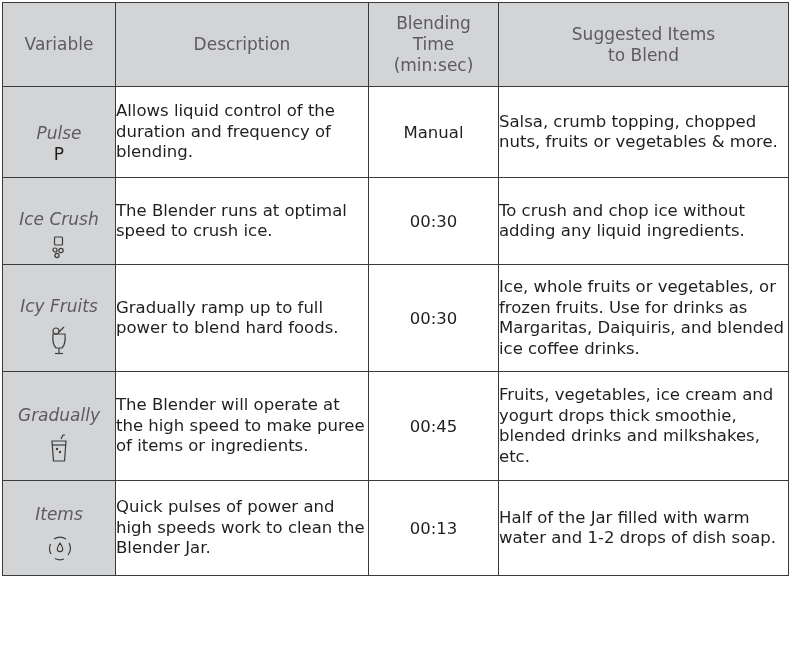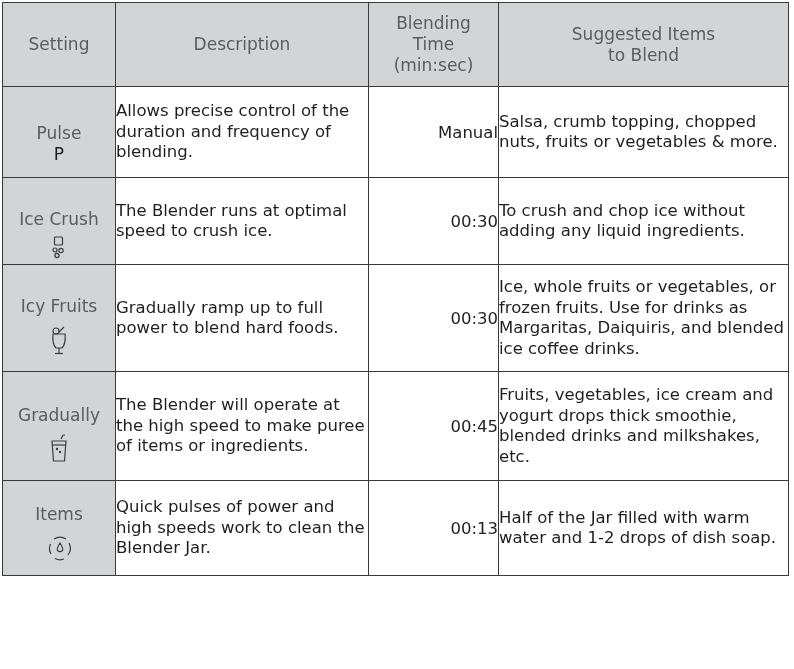--- a/index.html
+++ b/index.html
@@ -42,35 +42,35 @@
     col.c-items { width: 290px; }
     tr.head { height: 84px; }
     td.setting {
       background: #d3d4d6;
       text-align: center;
       color: #5c5c60;
       font-size: 17px;
       line-height: 21px;
       vertical-align: top;
     }
-    td.setting .name { display: block; }
+    td.setting .name { display: block; font-style: italic; }
     td.setting .sub {
       display: block;
       color: #1e1e1e;
       font-size: 17px;
     }
     td.desc, td.items {
       color: #1f1f1f;
       font-size: 16.5px;
       line-height: 20.5px;
       padding-left: 9px;
       padding-right: 6px;
     }
     td.time {
-      text-align: right;
+      text-align: center;
       color: #1f1f1f;
       font-size: 16.5px;
     }
     .icon-wrap {
       display: block;
       margin: 0 auto;
       width: 26px;
       height: 26px;
     }
     .icon-wrap svg { width: 26px; height: 26px; display: block; }
@@ -80,41 +80,41 @@
 
 <table class="settings">
   <colgroup>
     <col class="c-setting">
       <col class="c-desc">
       <col class="c-time">
       <col class="c-items">
   </colgroup>
   <thead>
     <tr class="head">
-      <th>Setting</th>
+      <th>Variable</th>
       <th>Description</th>
       <th>
         <span class="hline">Blending</span>
         <span class="hline">Time</span>
         <span class="hline">(min:sec)</span>
       </th>
       <th>
         <span class="hline">Suggested Items</span>
         <span class="hline">to Blend</span>
       </th>
     </tr>
   </thead>
   <tbody>
 
     <tr style="height:91px">
       <td class="setting" style="padding-top:24px">
         <span class="name">Pulse</span>
         <span class="sub">P</span>
       </td>
-      <td class="desc">Allows precise control of the duration and frequency of blending.</td>
+      <td class="desc">Allows liquid control of the duration and frequency of blending.</td>
       <td class="time">Manual</td>
       <td class="items">Salsa, crumb topping, chopped nuts, fruits or vegetables &amp; more.</td>
     </tr>
 
 
     <tr style="height:87px">
       <td class="setting" style="padding-top:27px">
         <span class="name">Ice Crush</span>
         <span class="icon-wrap" style="margin-top:5px">
           <svg viewBox="0 0 26 26" fill="none" stroke="#3c3c3c" stroke-width="1.2">

